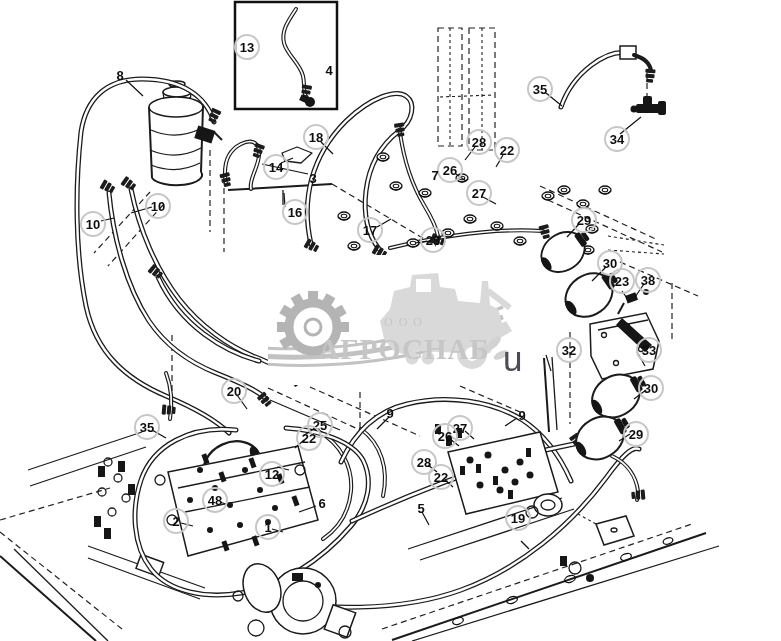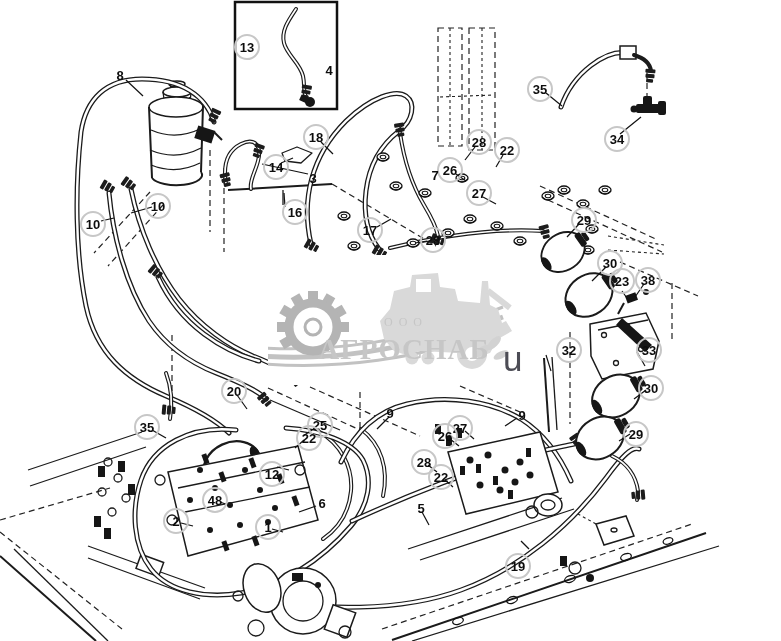--- a/index.html
+++ b/index.html
@@ -477,21 +477,21 @@
       <div class="callout ring" style="left: 649px; top: 350px;">33</div>
       <div class="callout ring" style="left: 651px; top: 388px;">30</div>
       <div class="callout ring" style="left: 636px; top: 434px;">29</div>
       <div class="callout" style="left: 390px; top: 413px;">9</div>
       <div class="callout" style="left: 522px; top: 415px;">9</div>
       <div class="callout ring" style="left: 460px; top: 428px;">27</div>
       <div class="callout ring" style="left: 445px; top: 436px;">26</div>
       <div class="callout ring" style="left: 424px; top: 462px;">28</div>
       <div class="callout ring" style="left: 441px; top: 477px;">22</div>
       <div class="callout" style="left: 421px; top: 508px;">5</div>
-      <div class="callout ring" style="left: 518px; top: 566px;">19</div>
+      <div class="callout ring" style="left: 518px; top: 518px;">19</div>
       <div class="callout ring" style="left: 234px; top: 391px;">20</div>
       <div class="callout ring" style="left: 147px; top: 427px;">35</div>
       <div class="callout ring" style="left: 320px; top: 425px;">25</div>
       <div class="callout ring" style="left: 309px; top: 438px;">22</div>
       <div class="callout ring" style="left: 272px; top: 466px; margin-top: 8px;">12</div>
       <div class="callout ring" style="left: 215px; top: 500px;">48</div>
       <div class="callout ring" style="left: 176px; top: 521px;">2</div>
       <div class="callout ring" style="left: 268px; top: 527px;">1</div>
       <div class="callout" style="left: 322px; top: 503px;">6</div>
     </div>

